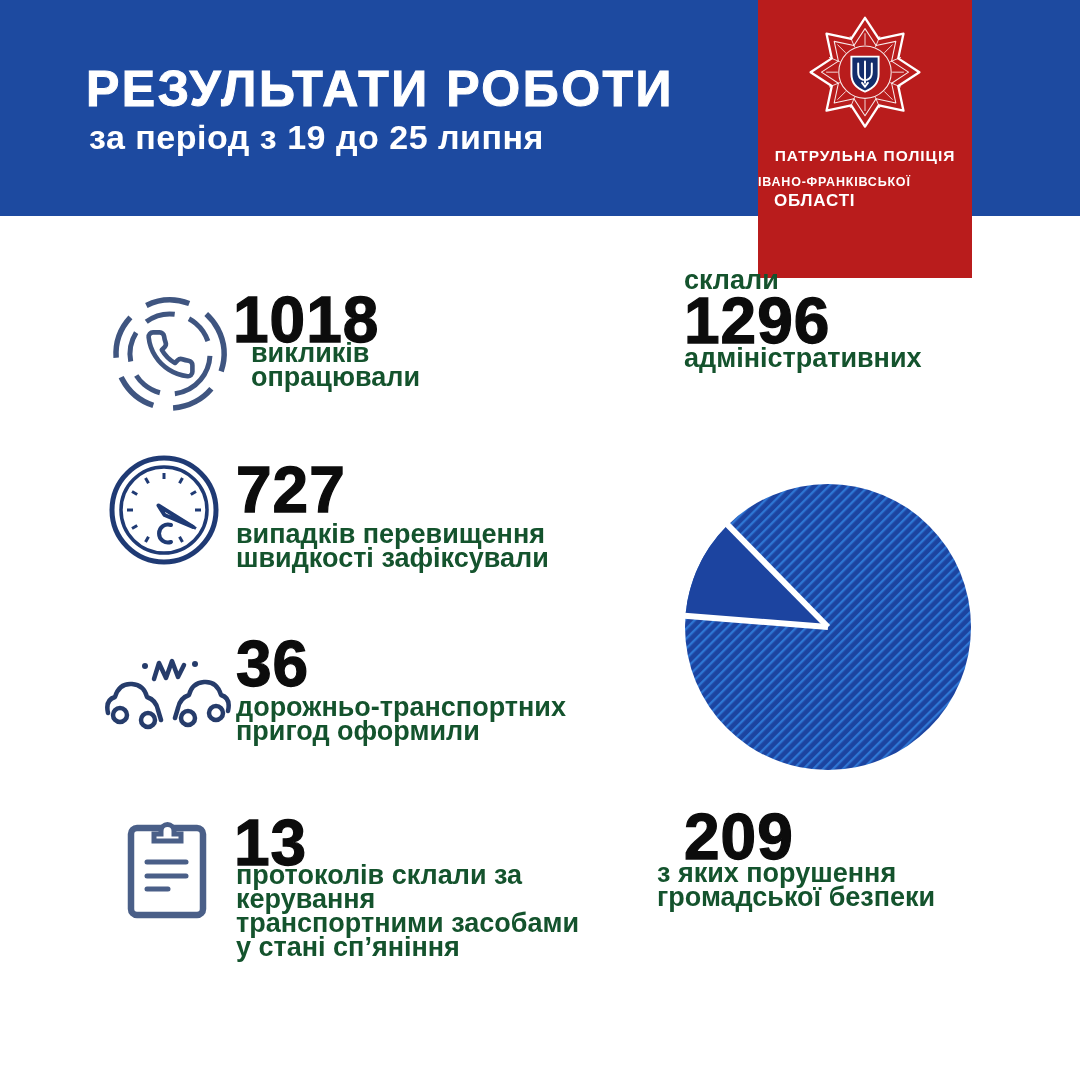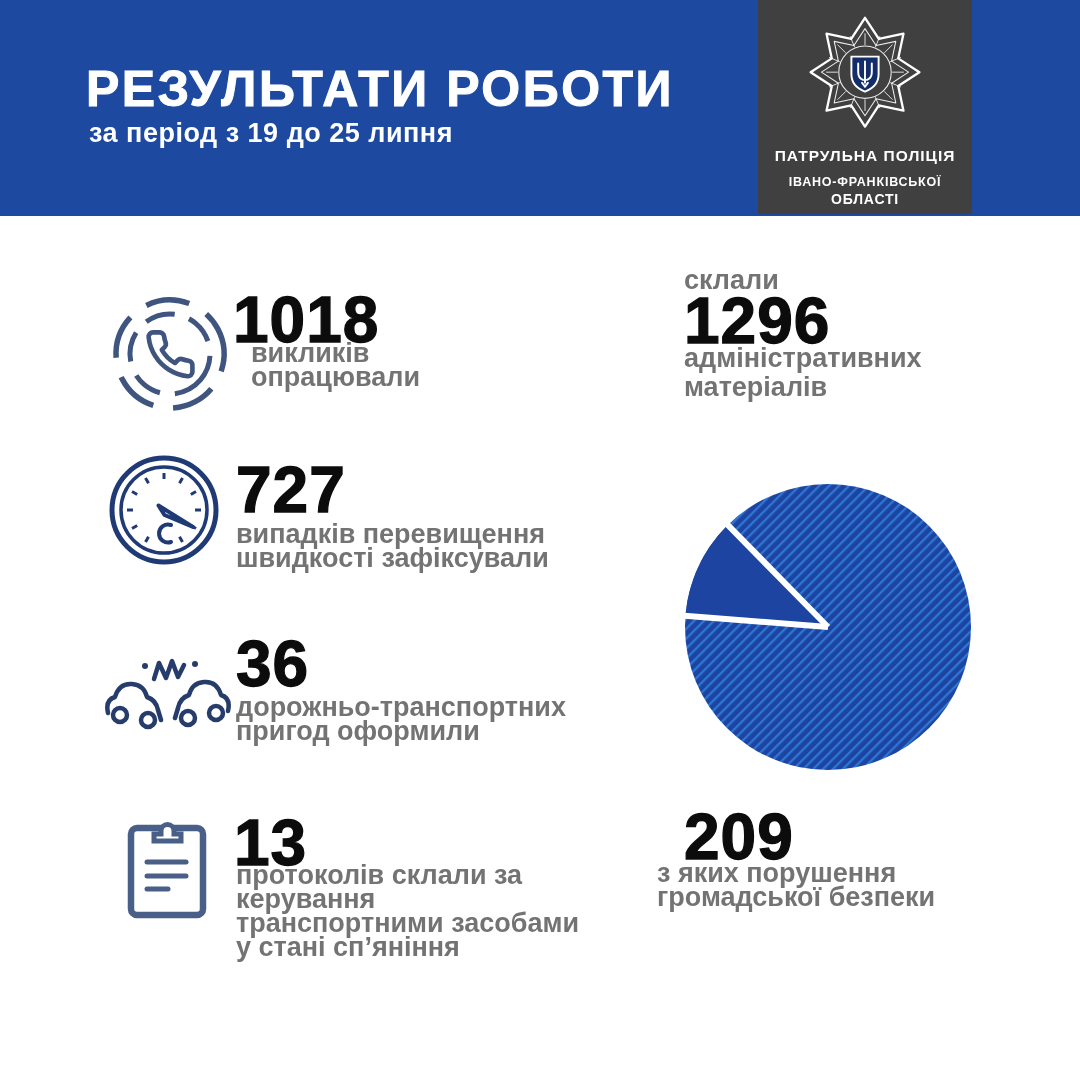--- a/index.html
+++ b/index.html
@@ -7,38 +7,38 @@
     position:relative;width:1080px;height:1080px;background:#ffffff;overflow:hidden;
     font-family:"Liberation Sans",sans-serif;color:#111;
   }
   
   .header{position:absolute;left:0;top:0;width:1080px;height:216px;background:#1d4aa0;}
   .title{
     position:absolute;left:86px;top:64px;font-size:50px;font-weight:800;color:#ffffff;
     letter-spacing:2.5px;line-height:1;white-space:nowrap;-webkit-text-stroke:1px #fff;
   }
   .subtitle{
-    position:absolute;left:89px;top:117px;font-size:27px;font-weight:700;color:#fff;
+    position:absolute;left:89px;top:117px;font-size:34px;font-weight:700;color:#fff;
     letter-spacing:0.5px;line-height:1.2;white-space:nowrap;
   }
-  .logo-panel{position:absolute;left:758px;top:0;width:214px;height:214px;background:#404040;}
+  .logo-panel{position:absolute;left:758px;top:0;width:214px;height:278px;background:#b91c1c;}
   .badge{position:absolute;left:47px;top:10px;}
   .org1{position:absolute;left:0;top:147px;width:214px;text-align:center;color:#fff;
         font-size:15.5px;font-weight:700;letter-spacing:1px;white-space:nowrap;}
-  .org2{position:absolute;left:0;top:175px;width:214px;text-align:center;color:#fff;
+  .org2{position:absolute;left:0;top:175px;width:214px;color:#fff;
         font-size:12.5px;font-weight:700;letter-spacing:0.8px;}
-  .org3{position:absolute;left:0;top:191px;width:214px;text-align:center;color:#fff;
-        font-size:14px;font-weight:700;letter-spacing:0.8px;}
+  .org3{position:absolute;left:0;top:191px;width:214px;color:#fff;
+        font-size:17px;font-weight:700;letter-spacing:0.8px;padding-left:16px;}
   
   .num{
     position:absolute;font-size:64px;font-weight:800;line-height:1;color:#0c0c0c;
     -webkit-text-stroke:1.3px #0c0c0c;letter-spacing:1px;white-space:nowrap;
   }
   .lbl{
-    position:absolute;font-size:27px;font-weight:700;line-height:24px;color:#737373;
+    position:absolute;font-size:27px;font-weight:700;line-height:24px;color:#14532d;
     white-space:nowrap;
   }
   .lbl span{display:block;}
   .lbl.loose{line-height:29px;}
   .icon{position:absolute;}
   
   .pie{position:absolute;left:678px;top:477px;}
 </style>
 </head>
 <body>
@@ -167,21 +167,20 @@
     <span>транспортними засобами</span>
     <span>у стані сп’яніння</span>
   </div>
 
   <div class="lbl" style="left:684px;top:268px;">
     <span>склали</span>
   </div>
   <div class="num" style="left:684px;top:289px;">1296</div>
   <div class="lbl loose" style="left:684px;top:344px;">
     <span>адміністративних</span>
-    <span>матеріалів</span>
   </div>
 
   <svg class="pie" width="300" height="300" viewBox="0 0 300 300">
     <defs>
       <pattern id="hatch" patternUnits="userSpaceOnUse" width="7" height="7" patternTransform="rotate(-45)">
         <rect width="7" height="7" fill="#1c44a0"></rect>
         <rect width="7" height="2.3" fill="#2e76d4"></rect>
       </pattern>
     </defs>
     <circle cx="150" cy="150" r="143" fill="url(#hatch)"></circle>

